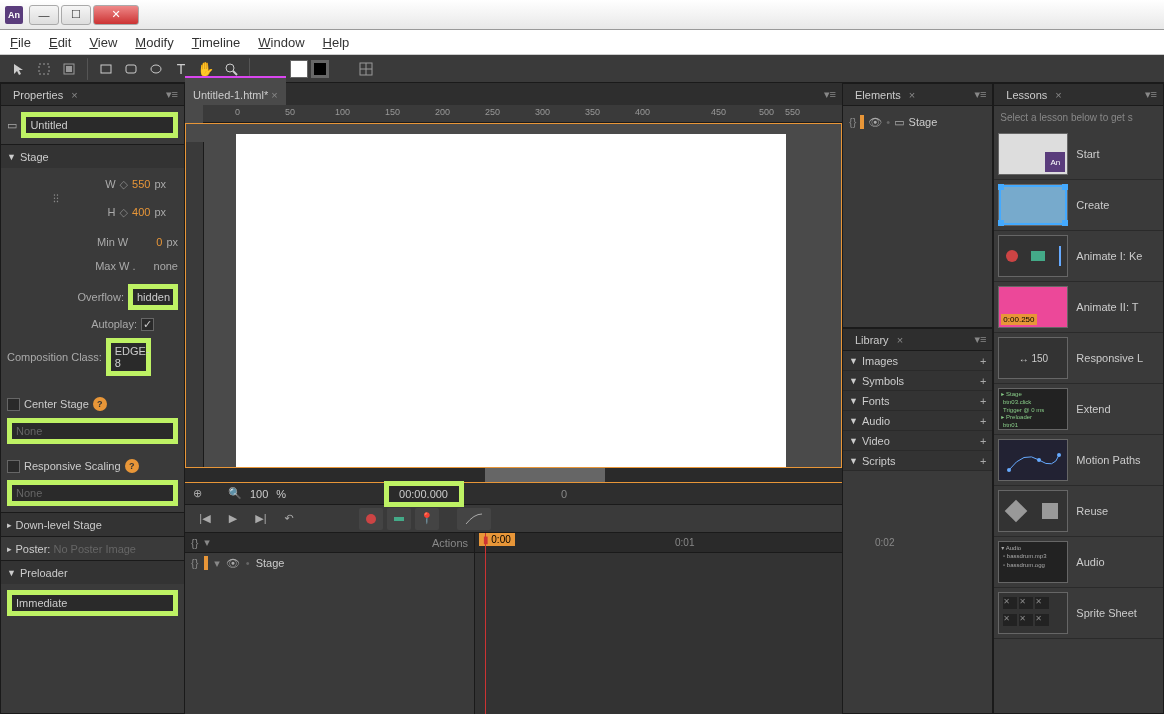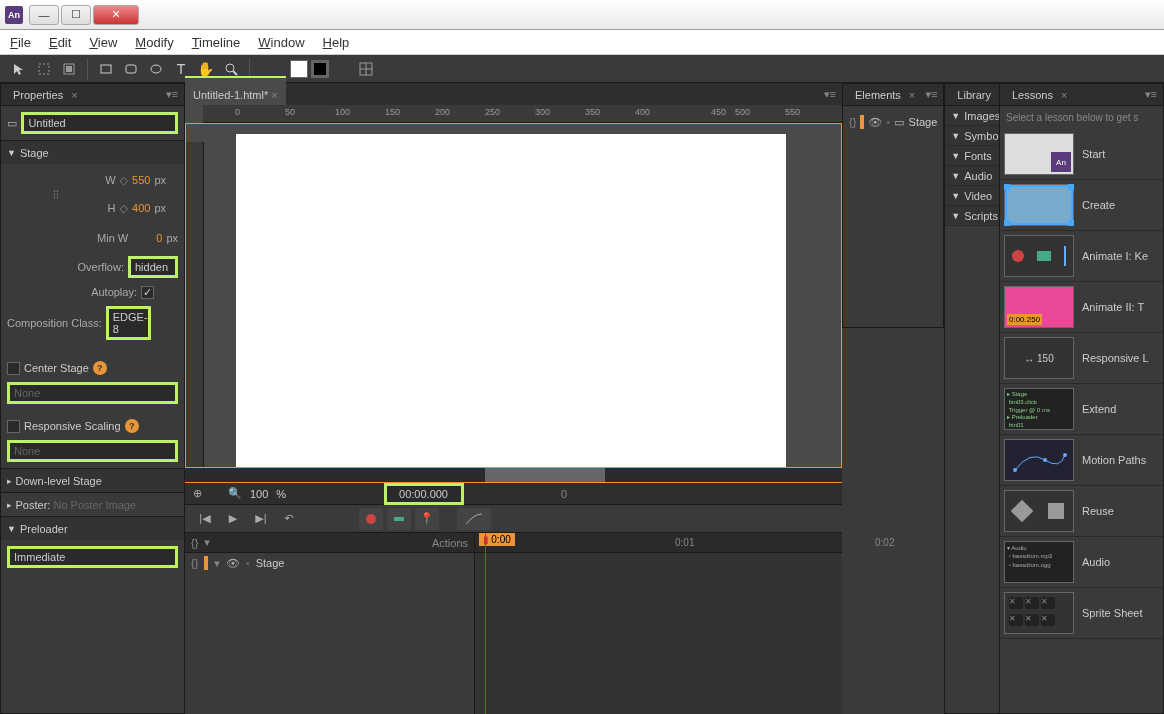--- a/index.html
+++ b/index.html
@@ -25,46 +25,46 @@
 .panel-header .spacer { flex: 1; }
 .panel-header .menu-icon { color: #888; cursor: pointer; }
 .left-col { width: 185px; display: flex; flex-direction: column; }
 .prop-content { padding: 6px; display: flex; flex-direction: column; gap: 4px; overflow: hidden; }
 .prop-row { display: flex; align-items: center; gap: 4px; font-size: 11px; min-height: 20px; }
 .prop-row .label { text-align: right; color: #aaa; }
 .prop-row .value { color: #e89638; cursor: text; }
 .prop-row .unit { color: #aaa; }
 .section-header { height: 24px; display: flex; align-items: center; padding: 0 6px; background: #333; cursor: pointer; border-top: 1px solid #1a1a1a; }
 .section-header .arrow { margin-right: 4px; font-size: 9px; }
-.input-field { background: #2a2a2a; border: 3px solid #bef264; padding: 2px 4px; color: #ccc; width: 100%; font-size: 11px; }
+.input-field { background: #2a2a2a; border: 5px solid #bef264; padding: 2px 4px; color: #ccc; width: 100%; font-size: 11px; }
 .checkbox { width: 13px; height: 13px; background: #2a2a2a; border: 1px solid #666; display: inline-flex; align-items: center; justify-content: center; }
 .help-icon { width: 14px; height: 14px; border-radius: 50%; background: #e89638; color: #333; display: inline-flex; align-items: center; justify-content: center; font-size: 9px; font-weight: bold; }
 .center-col { flex: 1; display: flex; flex-direction: column; }
 .stage-area { flex: 1; display: flex; flex-direction: column; background: #4a4a4a; position: relative; }
 .doc-tab { height: 22px; background: #2e2e2e; display: flex; align-items: center; }
-.doc-tab .tab { padding: 11px 8px; background: #4a4a4a; border-top: 2px solid #bef264; color: #ccc; }
+.doc-tab .tab { padding: 11px 8px; background: #4a4a4a; border-top: 2px solid #d946ef; color: #ccc; }
 .ruler-h { height: 18px; background: #3a3a3a; border-bottom: 1px solid #1a1a1a; display: flex; position: relative; margin-left: 18px; overflow: hidden; }
 .ruler-v { width: 18px; background: #3a3a3a; border-right: 1px solid #1a1a1a; position: absolute; left: 0; top: 18px; bottom: 0; }
 .canvas-wrap { flex: 1; position: relative; overflow: hidden; background: #4a4a4a; border: 1px solid #e89638; }
 .canvas { position: absolute; left: 50px; top: 10px; width: 550px; height: 400px; background: #fff; }
 .ruler-tick { position: absolute; font-size: 9px; color: #999; top: 2px; }
 .stage-footer { height: 22px; background: #2e2e2e; display: flex; align-items: center; padding: 0 8px; gap: 8px; border-top: 1px solid #e89638; }
 .timeline { height: 210px; background: #3a3a3a; border-top: 1px solid #1a1a1a; display: flex; flex-direction: column; }
 .tl-controls { height: 28px; display: flex; align-items: center; padding: 0 8px; gap: 4px; border-bottom: 1px solid #1a1a1a; }
 .tl-btn { width: 24px; height: 22px; display: flex; align-items: center; justify-content: center; cursor: pointer; color: #aaa; border-radius: 2px; }
 .tl-body { flex: 1; display: flex; }
 .tl-left { width: 290px; border-right: 1px solid #1a1a1a; }
 .tl-right { flex: 1; position: relative; background: #333; }
 .tl-row { height: 20px; display: flex; align-items: center; padding: 0 6px; gap: 6px; font-size: 11px; }
 .tl-header-row { background: #2a2a2a; border-bottom: 1px solid #1a1a1a; }
 .playhead { position: absolute; left: 10px; top: 0; bottom: 0; width: 1px; background: #c33; }
 .playhead-flag { position: absolute; left: 4px; top: 0; background: #e89638; color: #000; padding: 1px 4px; font-size: 10px; }
 .time-marker { position: absolute; top: 4px; font-size: 10px; color: #888; }
 .right-col { width: 322px; display: flex; }
-.right-sub1 { width: 157px; display: flex; }
+.right-sub1 { width: 157px; display: flex; flex-direction: column; }
 .right-sub2 { width: 177px; display: flex; flex-direction: column; }
 .elements-content { padding: 6px; }
 .lib-section { height: 20px; background: #333; display: flex; align-items: center; padding: 0 6px; cursor: pointer; border-bottom: 1px solid #2a2a2a; }
 .lib-section .arrow { margin-right: 4px; font-size: 9px; }
 .lib-section .plus { margin-left: auto; color: #aaa; }
 .lesson-item { display: flex; align-items: center; padding: 4px; gap: 8px; cursor: pointer; border-bottom: 1px solid #2a2a2a; min-height: 50px; }
 .lesson-thumb { width: 70px; height: 42px; background: #555; border: 1px solid #666; flex-shrink: 0; display: flex; align-items: center; justify-content: center; font-size: 8px; color: #888; }
 .lesson-label { font-size: 11px; color: #ccc; }
 .lessons-content { overflow-y: auto; flex: 1; }
 .scrollbar-h { height: 14px; background: #2a2a2a; display: flex; }
@@ -185,20 +185,25 @@
           <span class="value">400</span>
           <span class="unit">px</span>
           <span style="width:8px"></span>
         </div>
         <div class="prop-row" style="justify-content:flex-end;margin-top:6px">
           <span class="label">Min W</span>
           <span style="width:20px"></span>
           <span class="value">0</span>
           <span class="unit">px</span>
         </div>
+        <div class="prop-row" style="justify-content:flex-end">
+          <span class="label">Max W .</span>
+          <span style="width:10px"></span>
+          <span style="color:#aaa">none</span>
+        </div>
         <div class="prop-row" style="margin-top:4px">
           <span class="label" style="flex:1">Overflow:</span>
           <span class="input-field" style="width:50px">hidden</span>
         </div>
         <div class="prop-row">
           <span class="label" style="flex:1">Autoplay:</span>
           <span class="checkbox">✓</span>
           <span style="width:20px"></span>
         </div>
         <div class="prop-row">
@@ -250,21 +255,21 @@
           <span class="ruler-tick" style="left: 32px;">0</span>
           <span class="ruler-tick" style="left: 82px;">50</span>
           <span class="ruler-tick" style="left: 132px;">100</span>
           <span class="ruler-tick" style="left: 182px;">150</span>
           <span class="ruler-tick" style="left: 232px;">200</span>
           <span class="ruler-tick" style="left: 282px;">250</span>
           <span class="ruler-tick" style="left: 332px;">300</span>
           <span class="ruler-tick" style="left: 382px;">350</span>
           <span class="ruler-tick" style="left: 432px;">400</span>
           <span class="ruler-tick" style="left: 508px;">450</span>
-          <span class="ruler-tick" style="left: 532px;">500</span>
+          <span class="ruler-tick" style="left: 556px;">500</span>
           <span class="ruler-tick" style="left: 582px;">550</span>
         </div>
       <div class="canvas-wrap">
         <div class="ruler-v"></div>
         <div class="canvas"></div>
       </div>
       <div class="scrollbar-h">
           <div class="scrollbar-thumb" style="width:120px;margin-left:300px"></div>
         </div>
       <div class="stage-footer">

